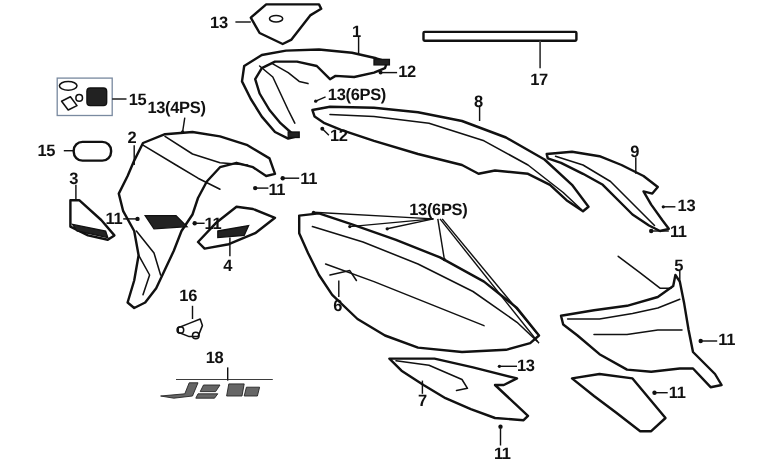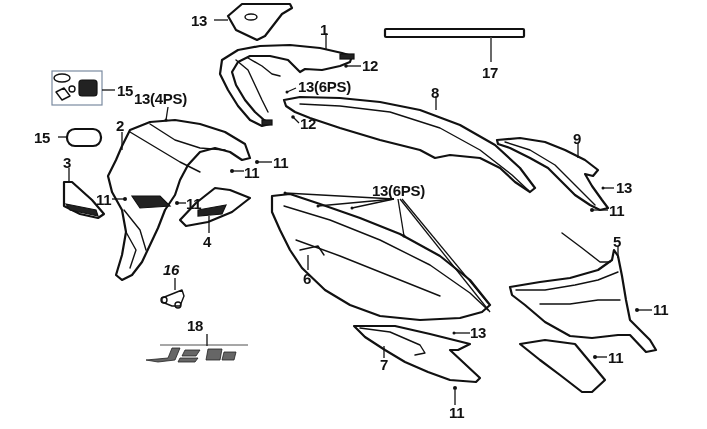--- a/index.html
+++ b/index.html
@@ -190,15 +190,15 @@
 <div class="label" style="left:449px;top:405px;">11</div>
 <div class="label" style="left:362px;top:58px;">12</div>
 <div class="label" style="left:300px;top:116px;">12</div>
 <div class="label" style="left:298px;top:79px;">13(6PS)</div>
 <div class="label" style="left:134px;top:91px;text-align:center;">13(4PS)</div>
 <div class="label" style="left:372px;top:183px;">13(6PS)</div>
 <div class="label" style="left:616px;top:180px;">13</div>
 <div class="label" style="left:470px;top:325px;">13</div>
 <div class="label" style="left:117px;top:83px;">15</div>
 <div class="label" style="left:34px;top:130px;">15</div>
-<div class="label" style="left:163px;top:262px;font-style:italic;">16</div>
+<div class="label" style="left:163px;top:262px;">16</div>
 <div class="label" style="left:482px;top:65px;">17</div>
 <div class="label" style="left:187px;top:318px;">18</div>
 
 </body></html>

